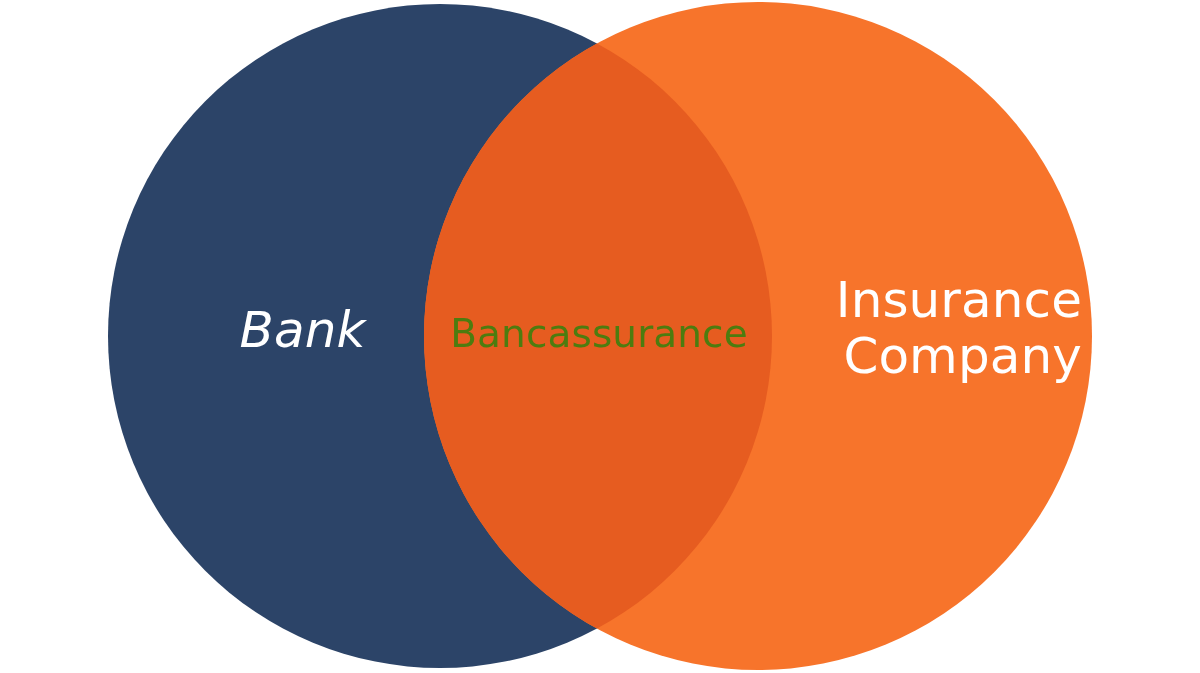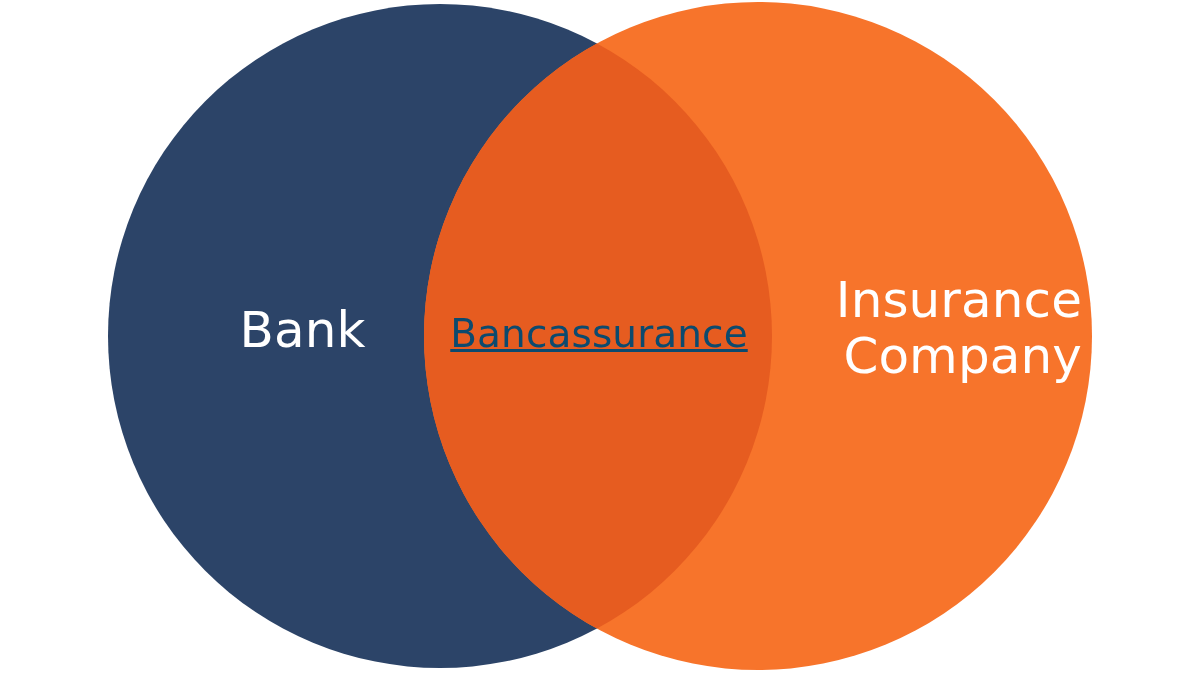--- a/index.html
+++ b/index.html
@@ -71,20 +71,20 @@
 
     <circle id="circle-left" cx="440" cy="336" r="332" fill="#2C4468"></circle>
 
     <circle id="circle-right" cx="758" cy="336" r="334" fill="#F7742B"></circle>
 
     <g clip-path="url(#clip-left-circle)">
       <circle id="circle-overlap" cx="758" cy="336" r="334" fill="#E65C20"></circle>
     </g>
   </svg>
 
-  <div class="venn-label" id="label-left" style="color: rgb(255, 255, 255);">Bank</div>
+  <div class="venn-label" id="label-left" style="color: rgb(255, 255, 255); font-style: italic;">Bank</div>
 
-  <div class="venn-label" id="label-center" style="color: #0c4a6e; text-decoration: underline;">Bancassurance</div>
+  <div class="venn-label" id="label-center" style="color: #4d7c0f;">Bancassurance</div>
 
   <div class="venn-label" id="label-right" style="color: rgb(255, 255, 255);">Insurance
 Company</div>
 
 </div>
 
 </body></html>

